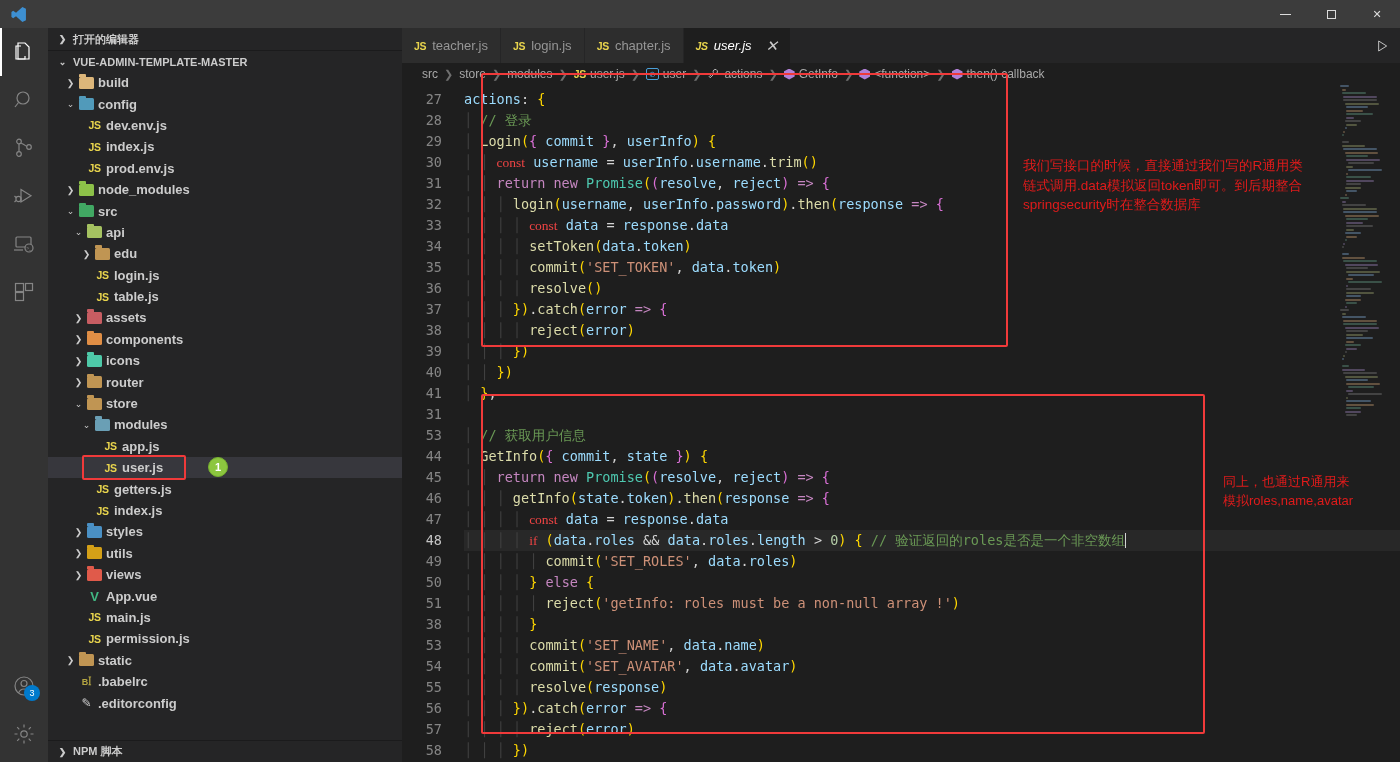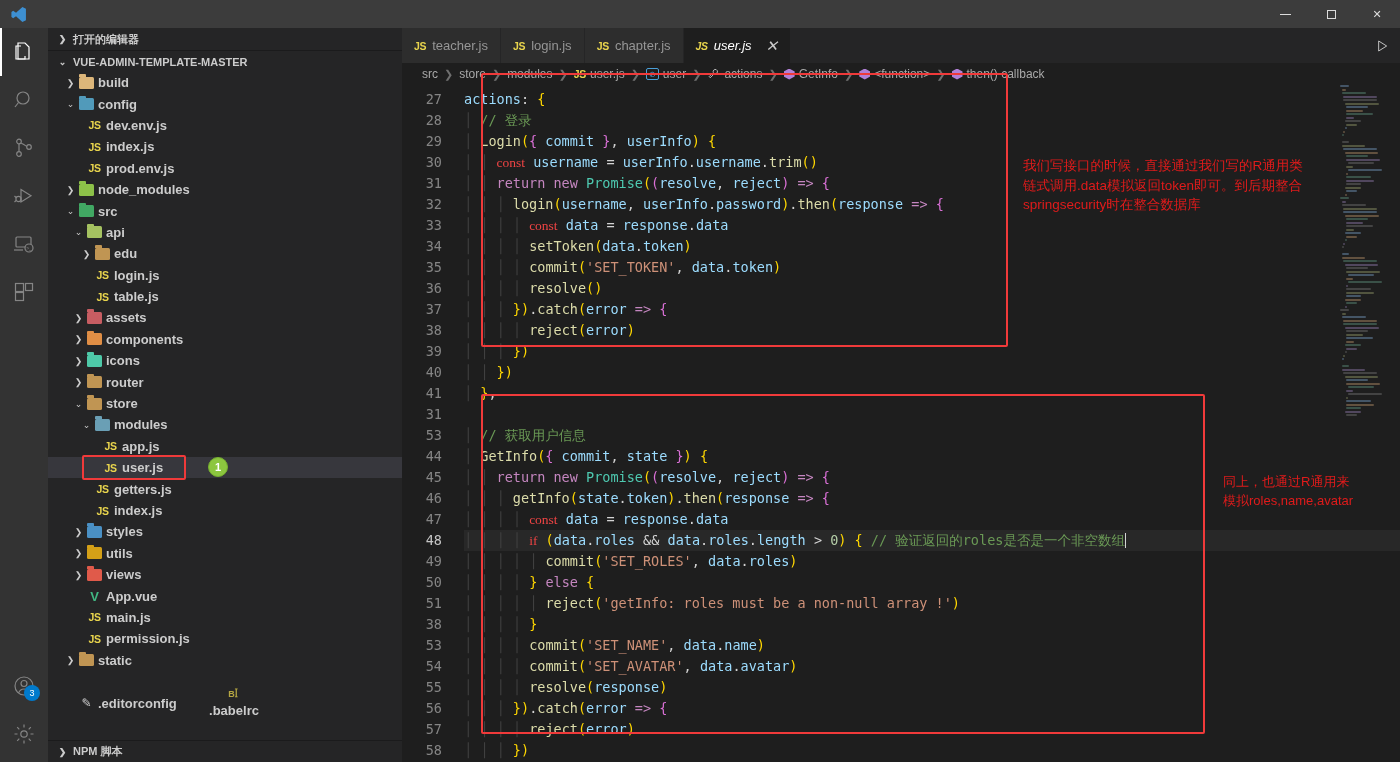--- a/index.html
+++ b/index.html
@@ -469,21 +469,21 @@
             </span>
             <span class="label">permission.js</span>
           </div>
           <div class="row" style="padding-left: 16px;">
             <span class="chev">❯</span>
             <span class="ficon">
               <span class="folder" style="background: rgb(192, 149, 83);"></span>
             </span>
             <span class="label">static</span>
           </div>
-          <div class="row" style="padding-left: 16px; flex-direction: column;">
+          <div class="row" style="padding-left: 16px;">
             <span class="chev empty">❯</span>
             <span class="ficon">
               <span style="color:#b5a642;font-size:9px;font-weight:bold;">Bꟾ</span>
             </span>
             <span class="label">.babelrc</span>
           </div>
           <div class="row" style="padding-left: 16px;">
             <span class="chev empty">❯</span>
             <span class="ficon">
               <span style="color:#d0d0d0;font-size:12px;">✎</span>

